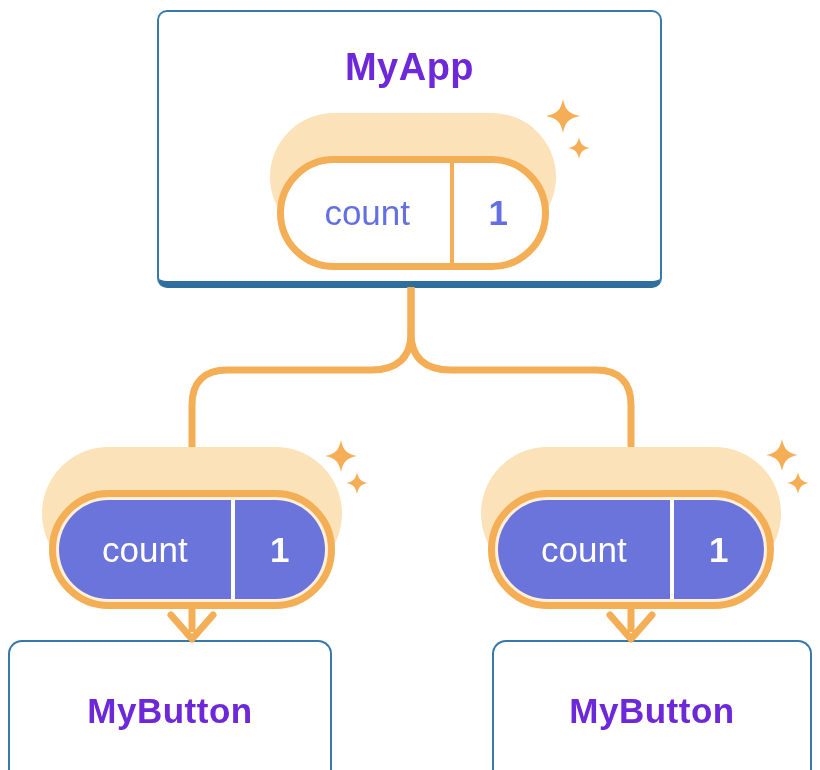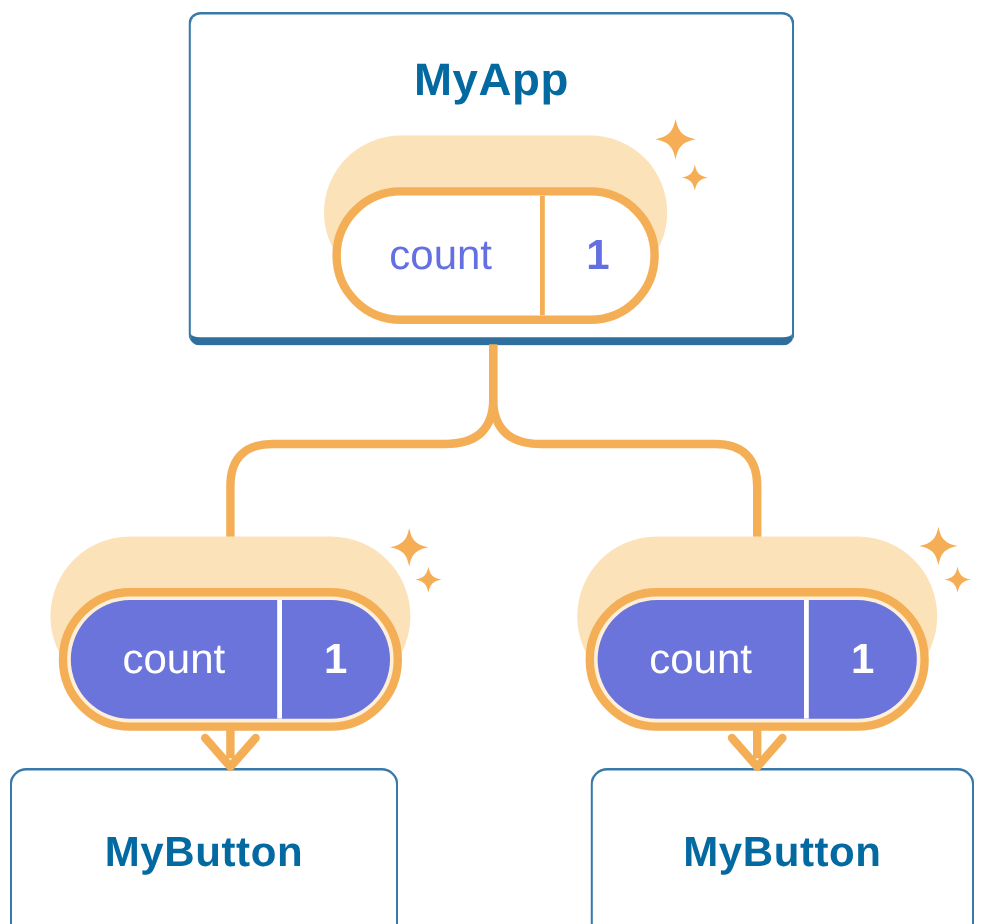--- a/index.html
+++ b/index.html
@@ -14,21 +14,21 @@
     position:absolute; background:#ffffff; box-sizing:border-box;
     border:2px solid #3779A8; border-bottom:7px solid #2F6F9E;
   }
   .card-root { left:157px; top:10px; width:505px; height:278px; border-radius:10px; }
   .card-child { top:640px; width:324px; height:147px; border-radius:14px;
                 display:flex; align-items:center; justify-content:center; }
   .card-child-left  { left:8px; }
   .card-child-right { left:492px; width:320px; }
 
   .card-title {
-    color:#0369a1; font-weight:600; letter-spacing:0.5px;
+    color:#6d28d9; font-weight:600; letter-spacing:0.5px;
   }
   .root-title { display:block; text-align:center; margin-top:34px; font-size:38px; }
   .child-title { font-size:35px; }
 
   
   .pill {
     position:absolute; box-sizing:border-box; border-radius:999px;
     background:#FBE2B9; padding:7px; z-index:2;
   }
   .pill-mid {

